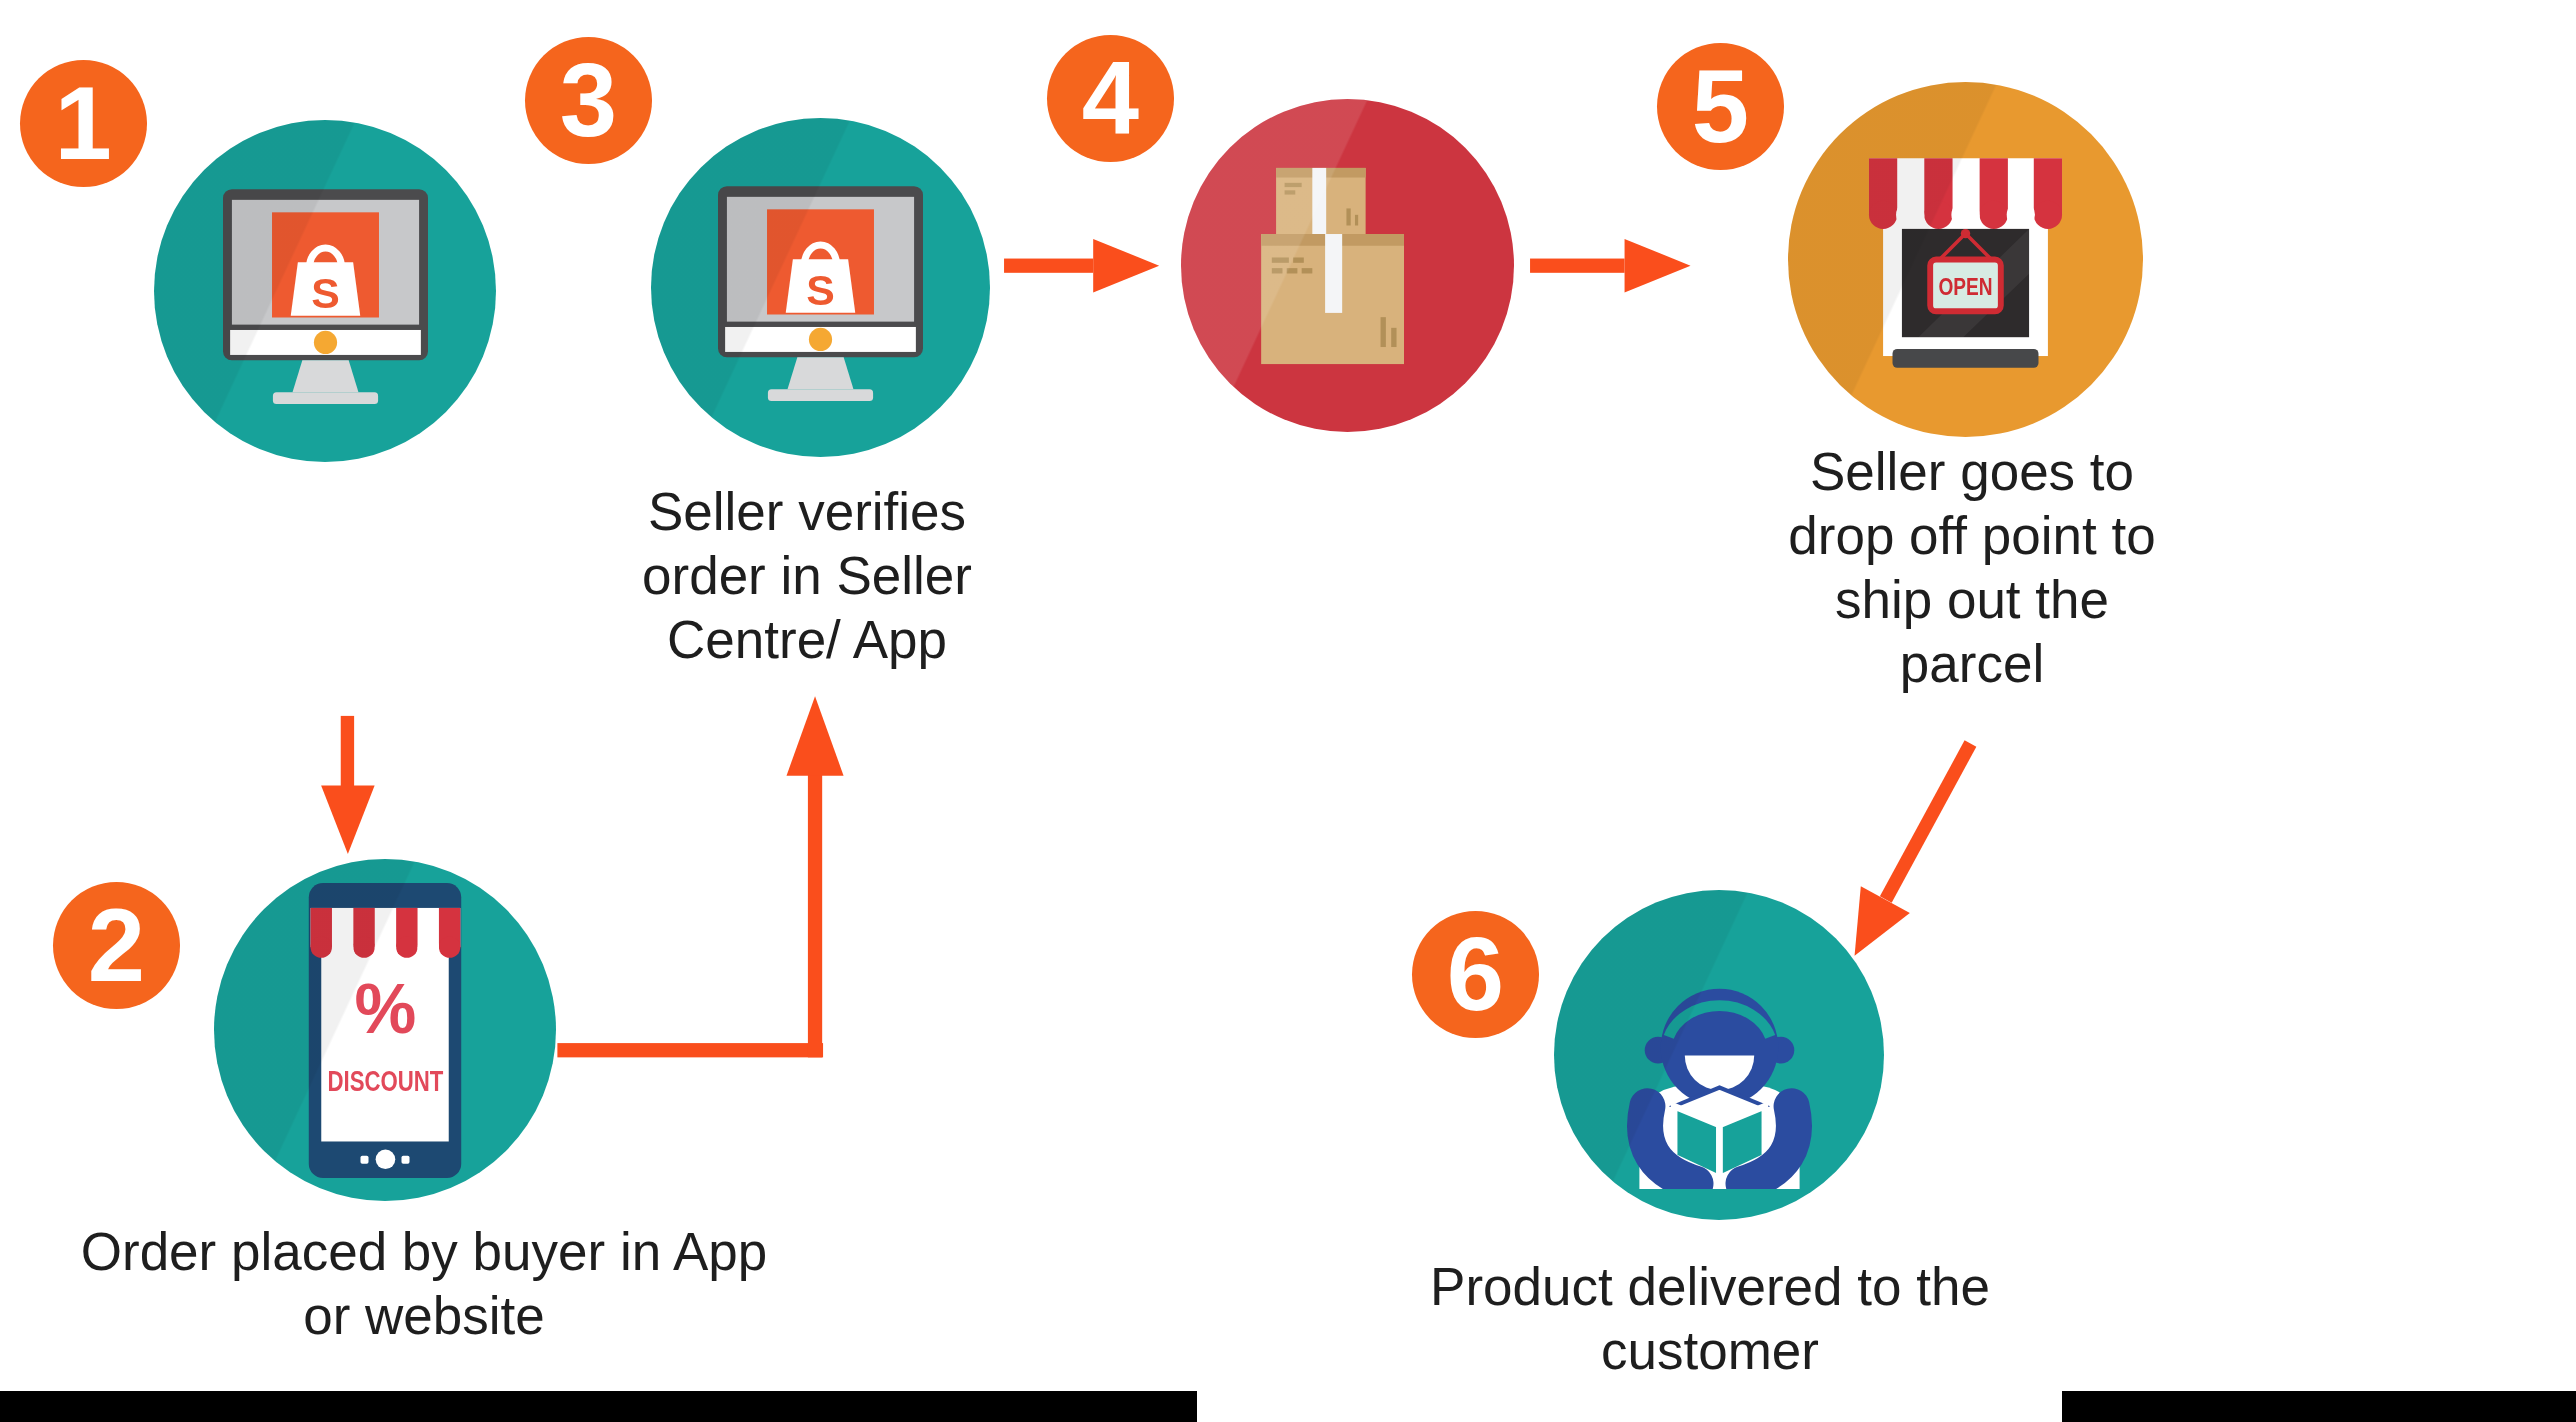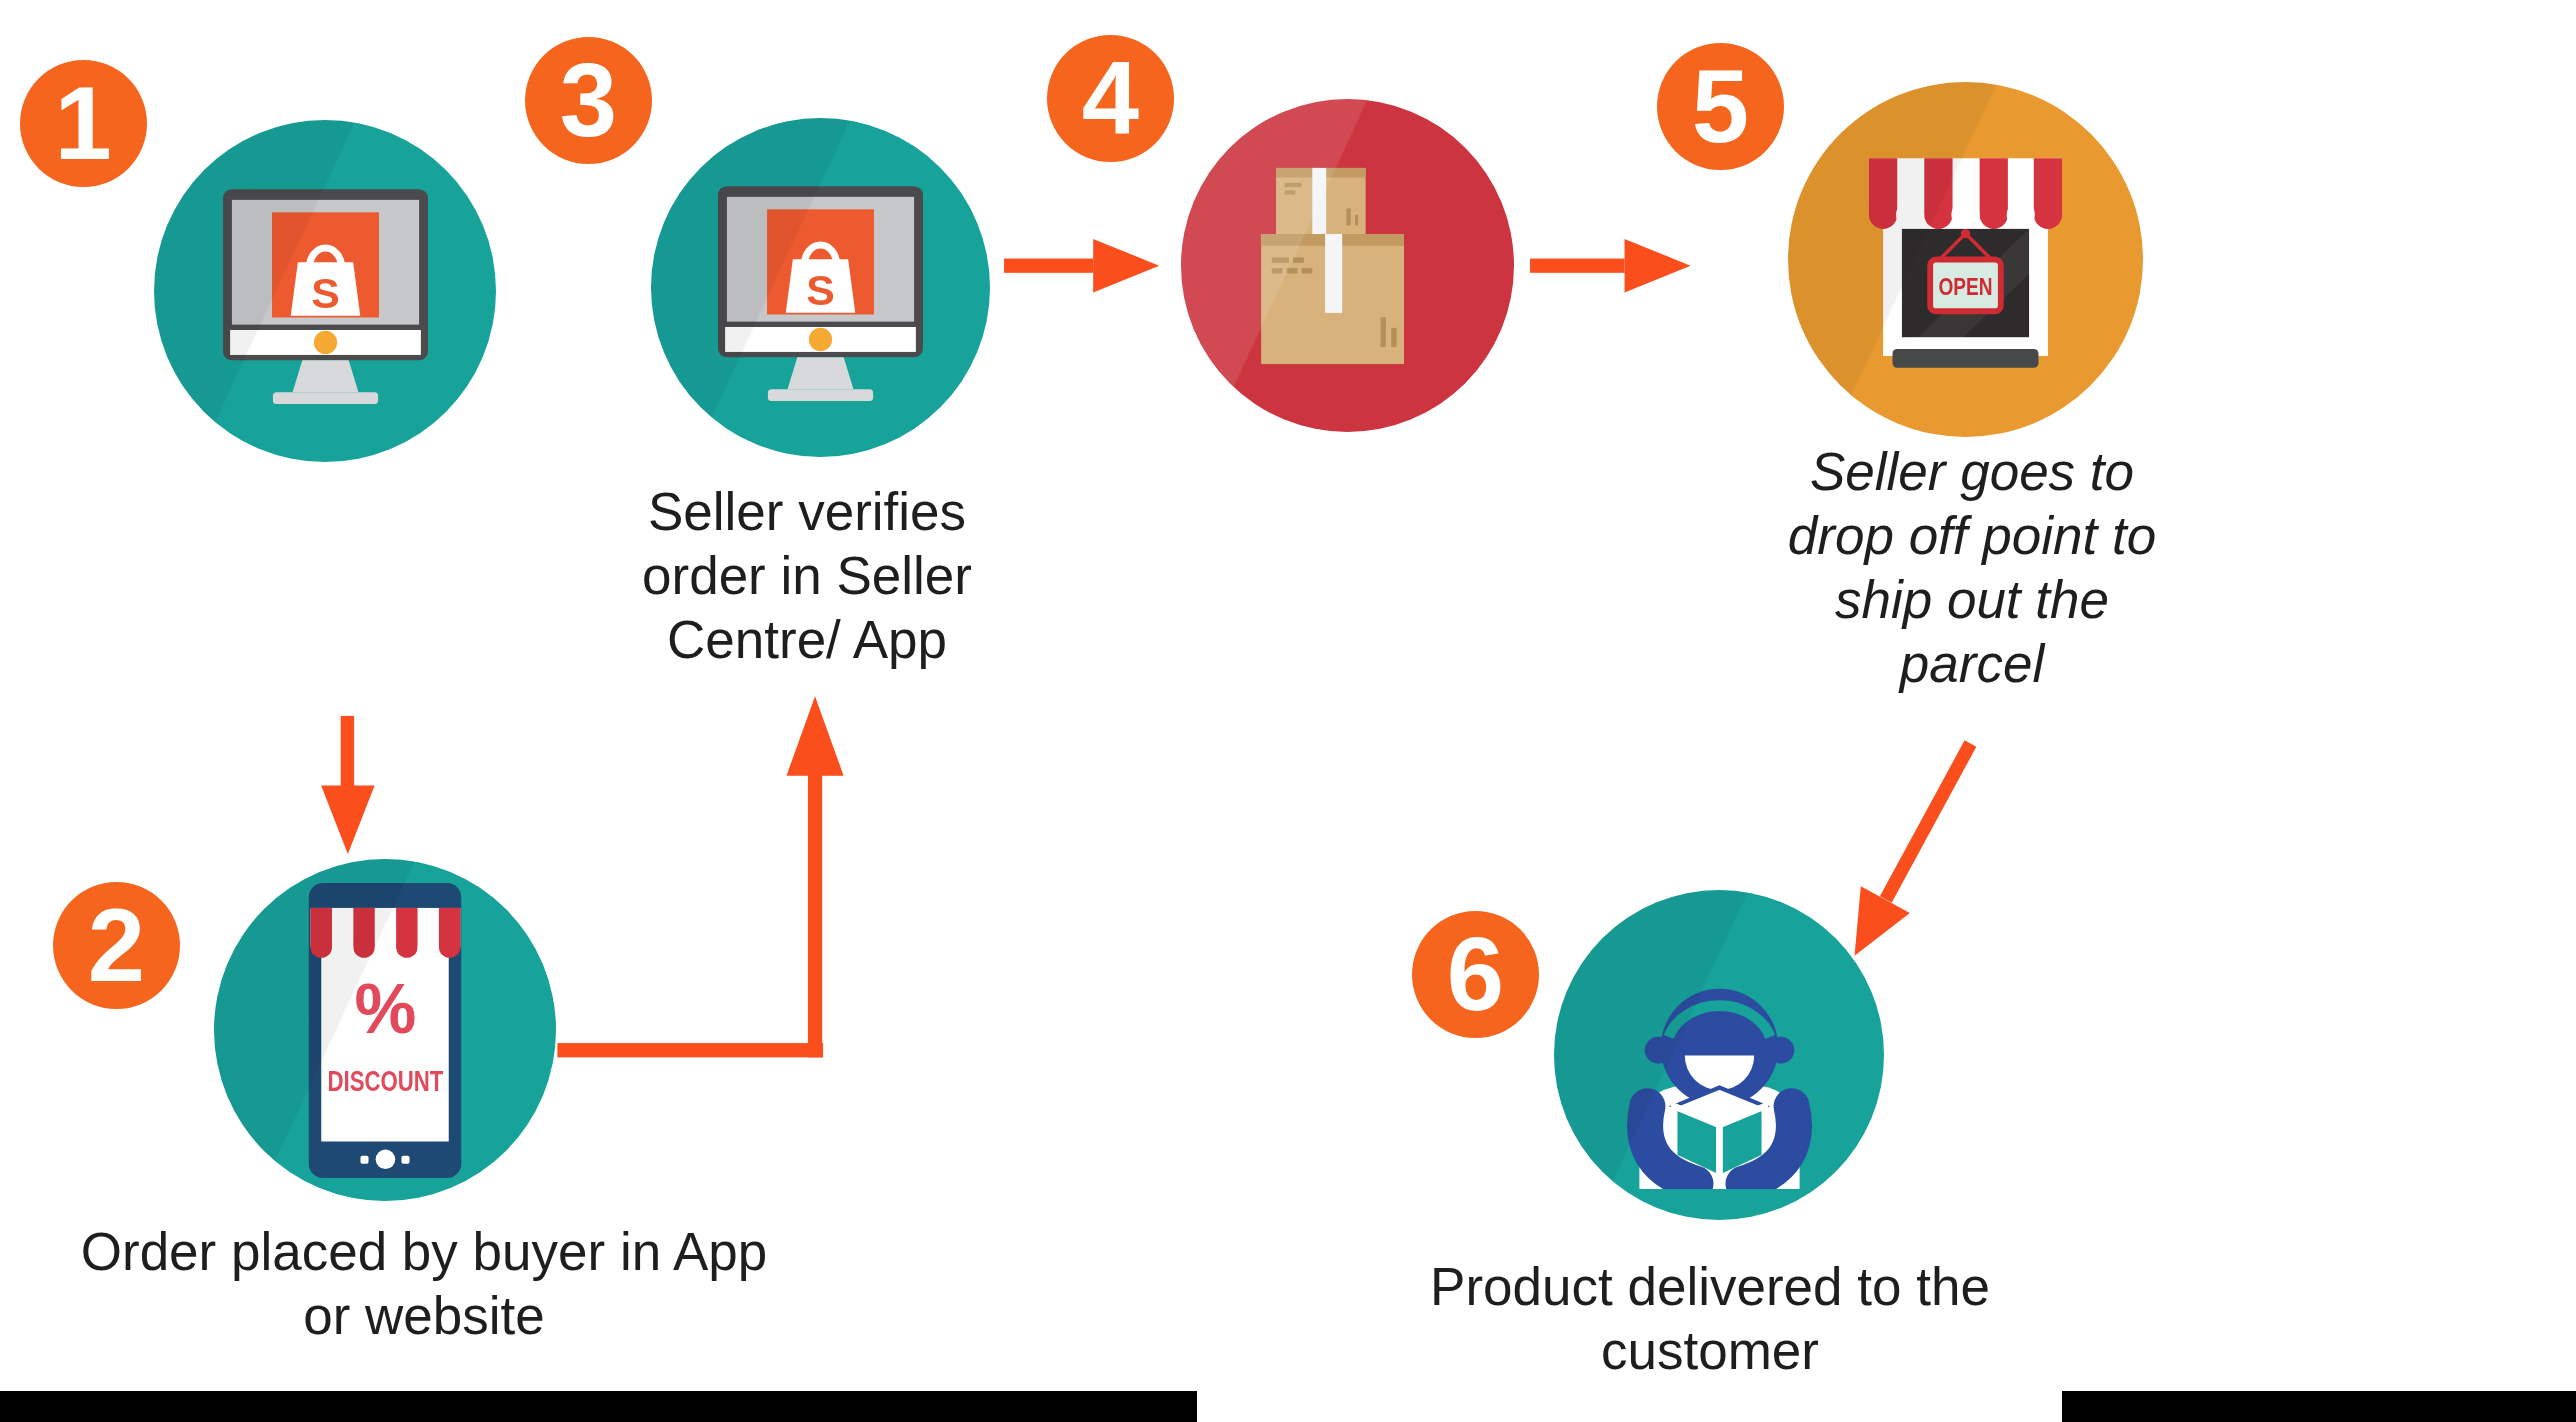--- a/index.html
+++ b/index.html
@@ -40,21 +40,21 @@
   #b6{left:1412px;top:911px;}
   .label{
     position:absolute;transform:translateX(-50%);text-align:center;
     white-space:pre-line;font-size:53px;line-height:64px;
     color:var(--text,#1E1E1E);
   }
   #l1{left:317px;top:480px;width:624px;}
   #l2{left:424px;top:1220px;width:892px;}
   #l3{left:807px;top:480px;width:624px;}
   #l4{left:1351px;top:467px;width:624px;}
-  #l5{left:1972px;top:440px;width:624px;font-style:italic;}
+  #l5{left:1972px;top:440px;width:624px;}
   #l6{left:1710px;top:1255px;width:731px;}
   .arrows{position:absolute;left:0;top:0;width:2576px;height:1422px;pointer-events:none;}
   .arrow-shape{fill:var(--arrow,#FA4E1C);}
   .arrow-line{stroke:var(--arrow,#FA4E1C);}
   .bar{position:absolute;top:1391px;height:31px;background:var(--letterbox,#000000);}
   .bar-left{left:0;width:1197px;}
   .bar-right{left:2062px;width:514px;}
   svg{display:block;}
   .icon-monitor{margin-top:12.5px;}
 </style>

